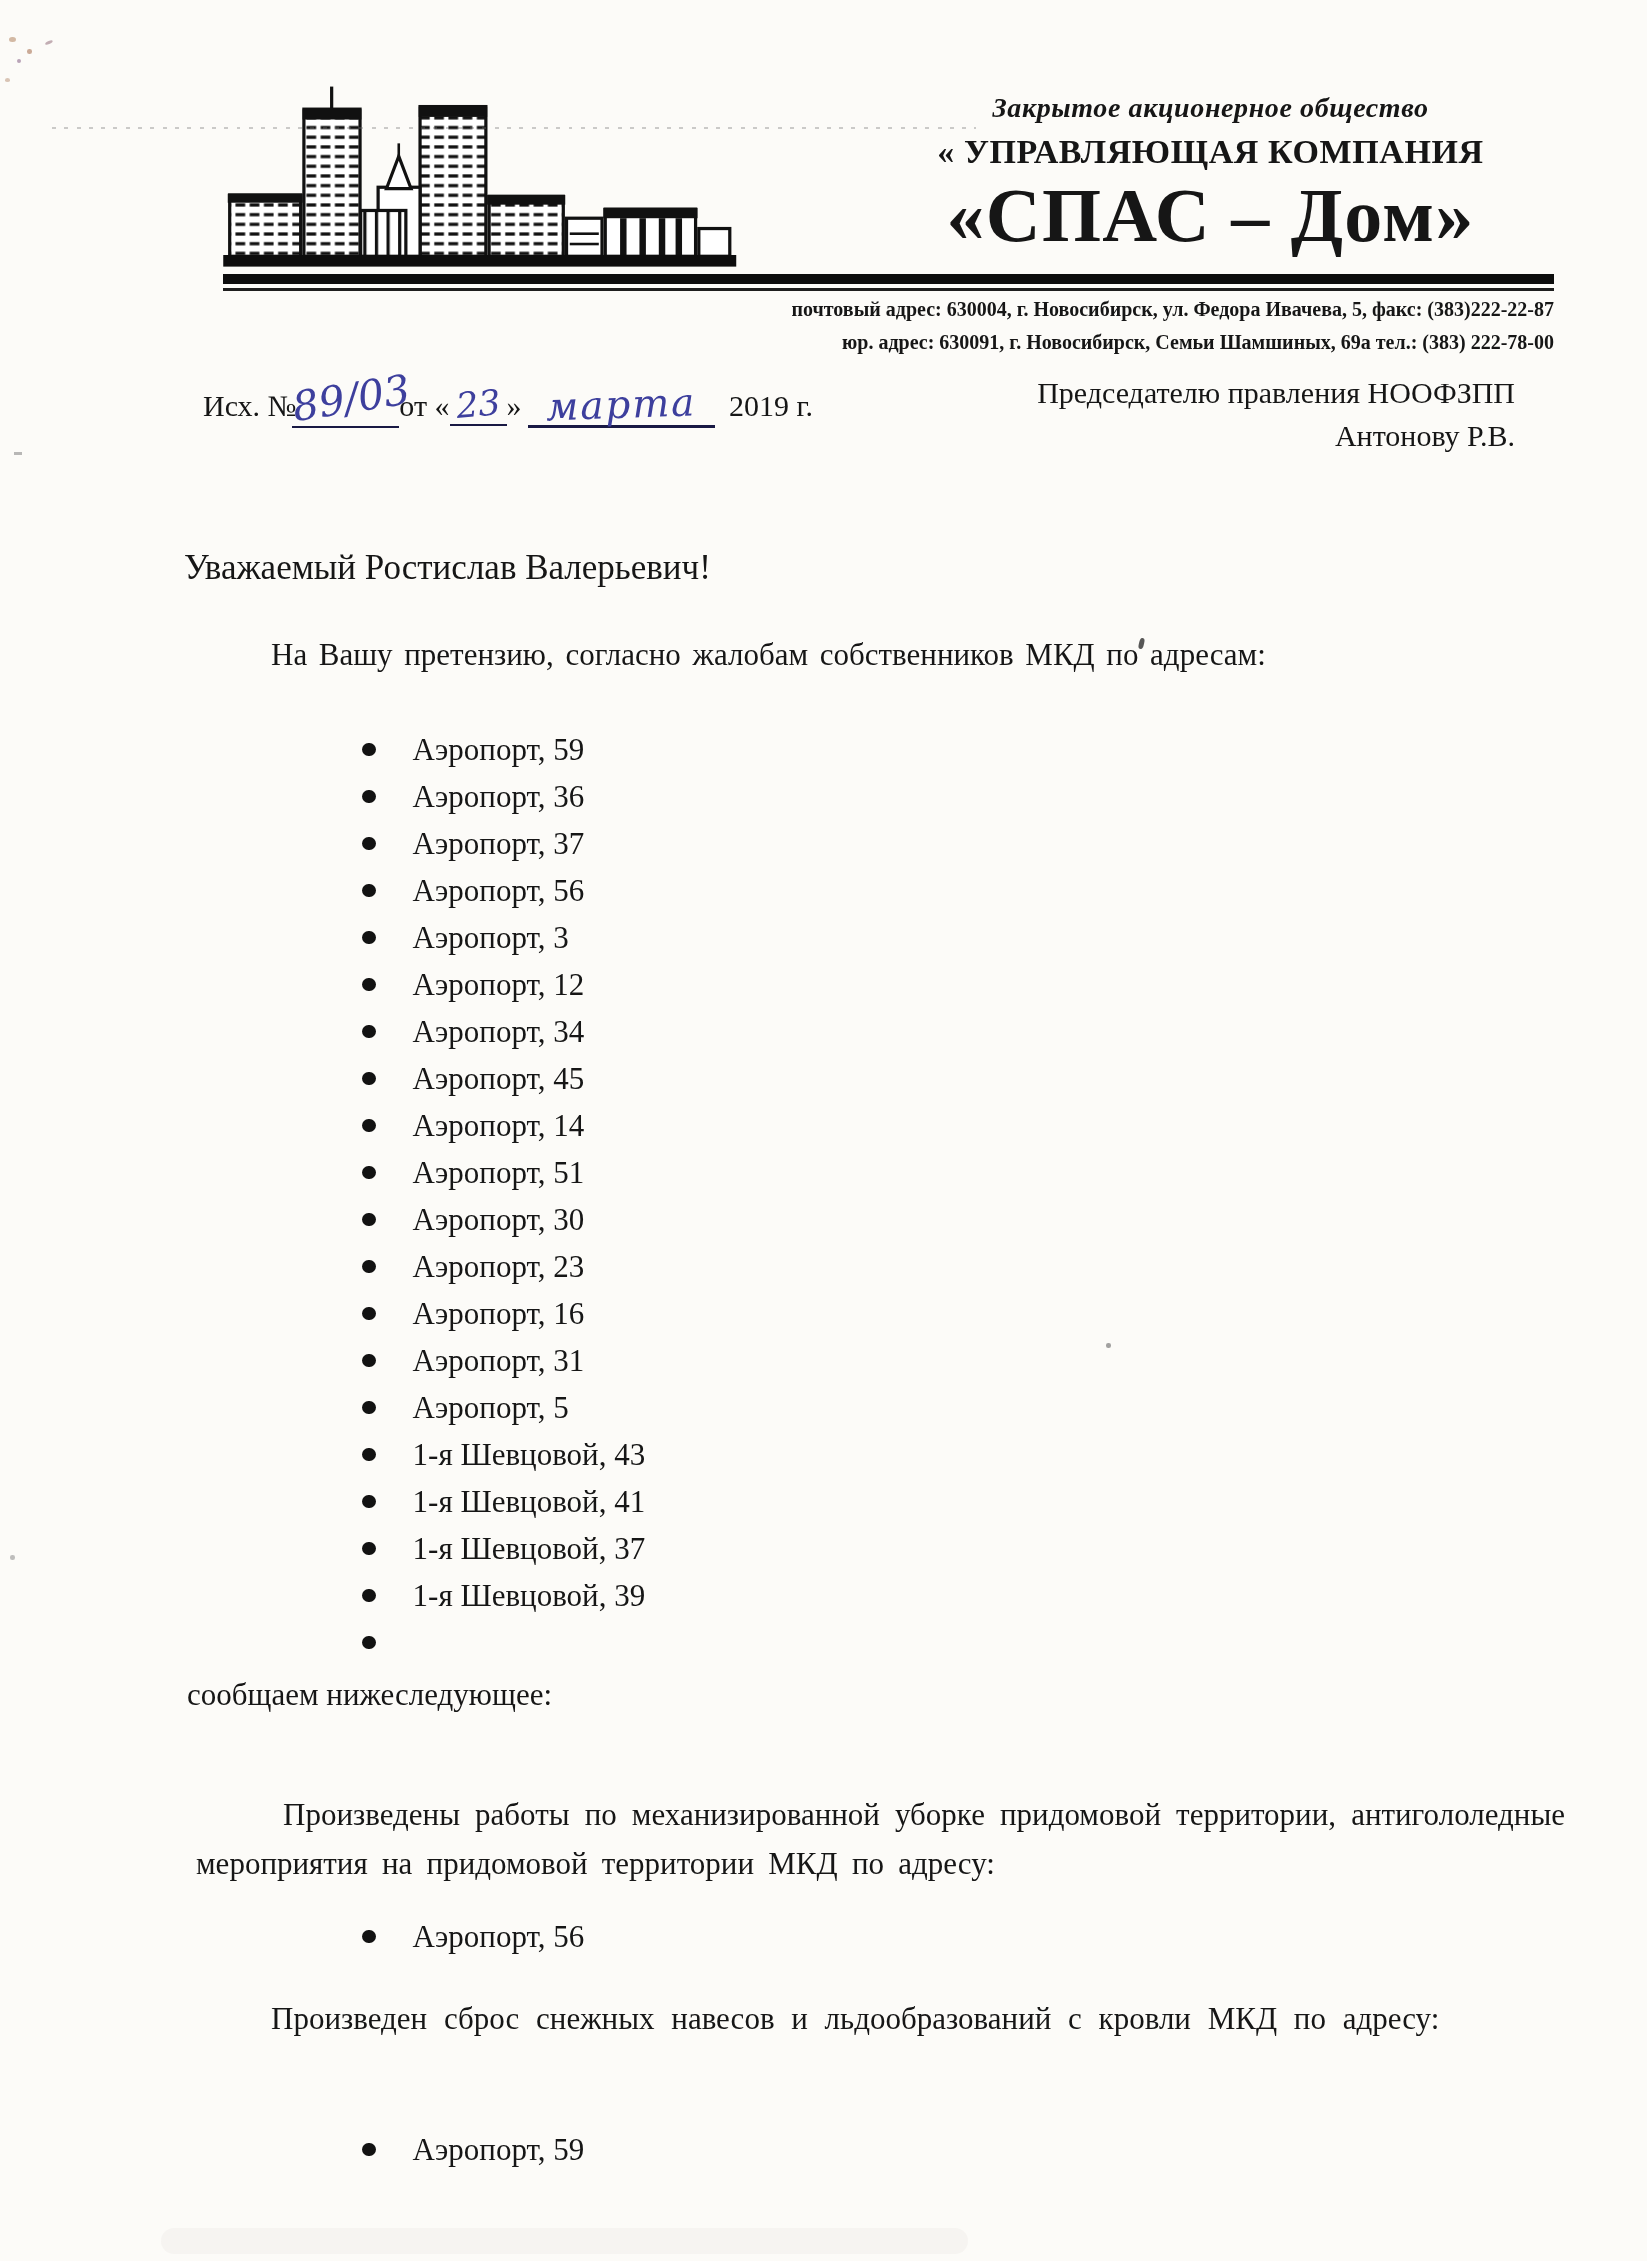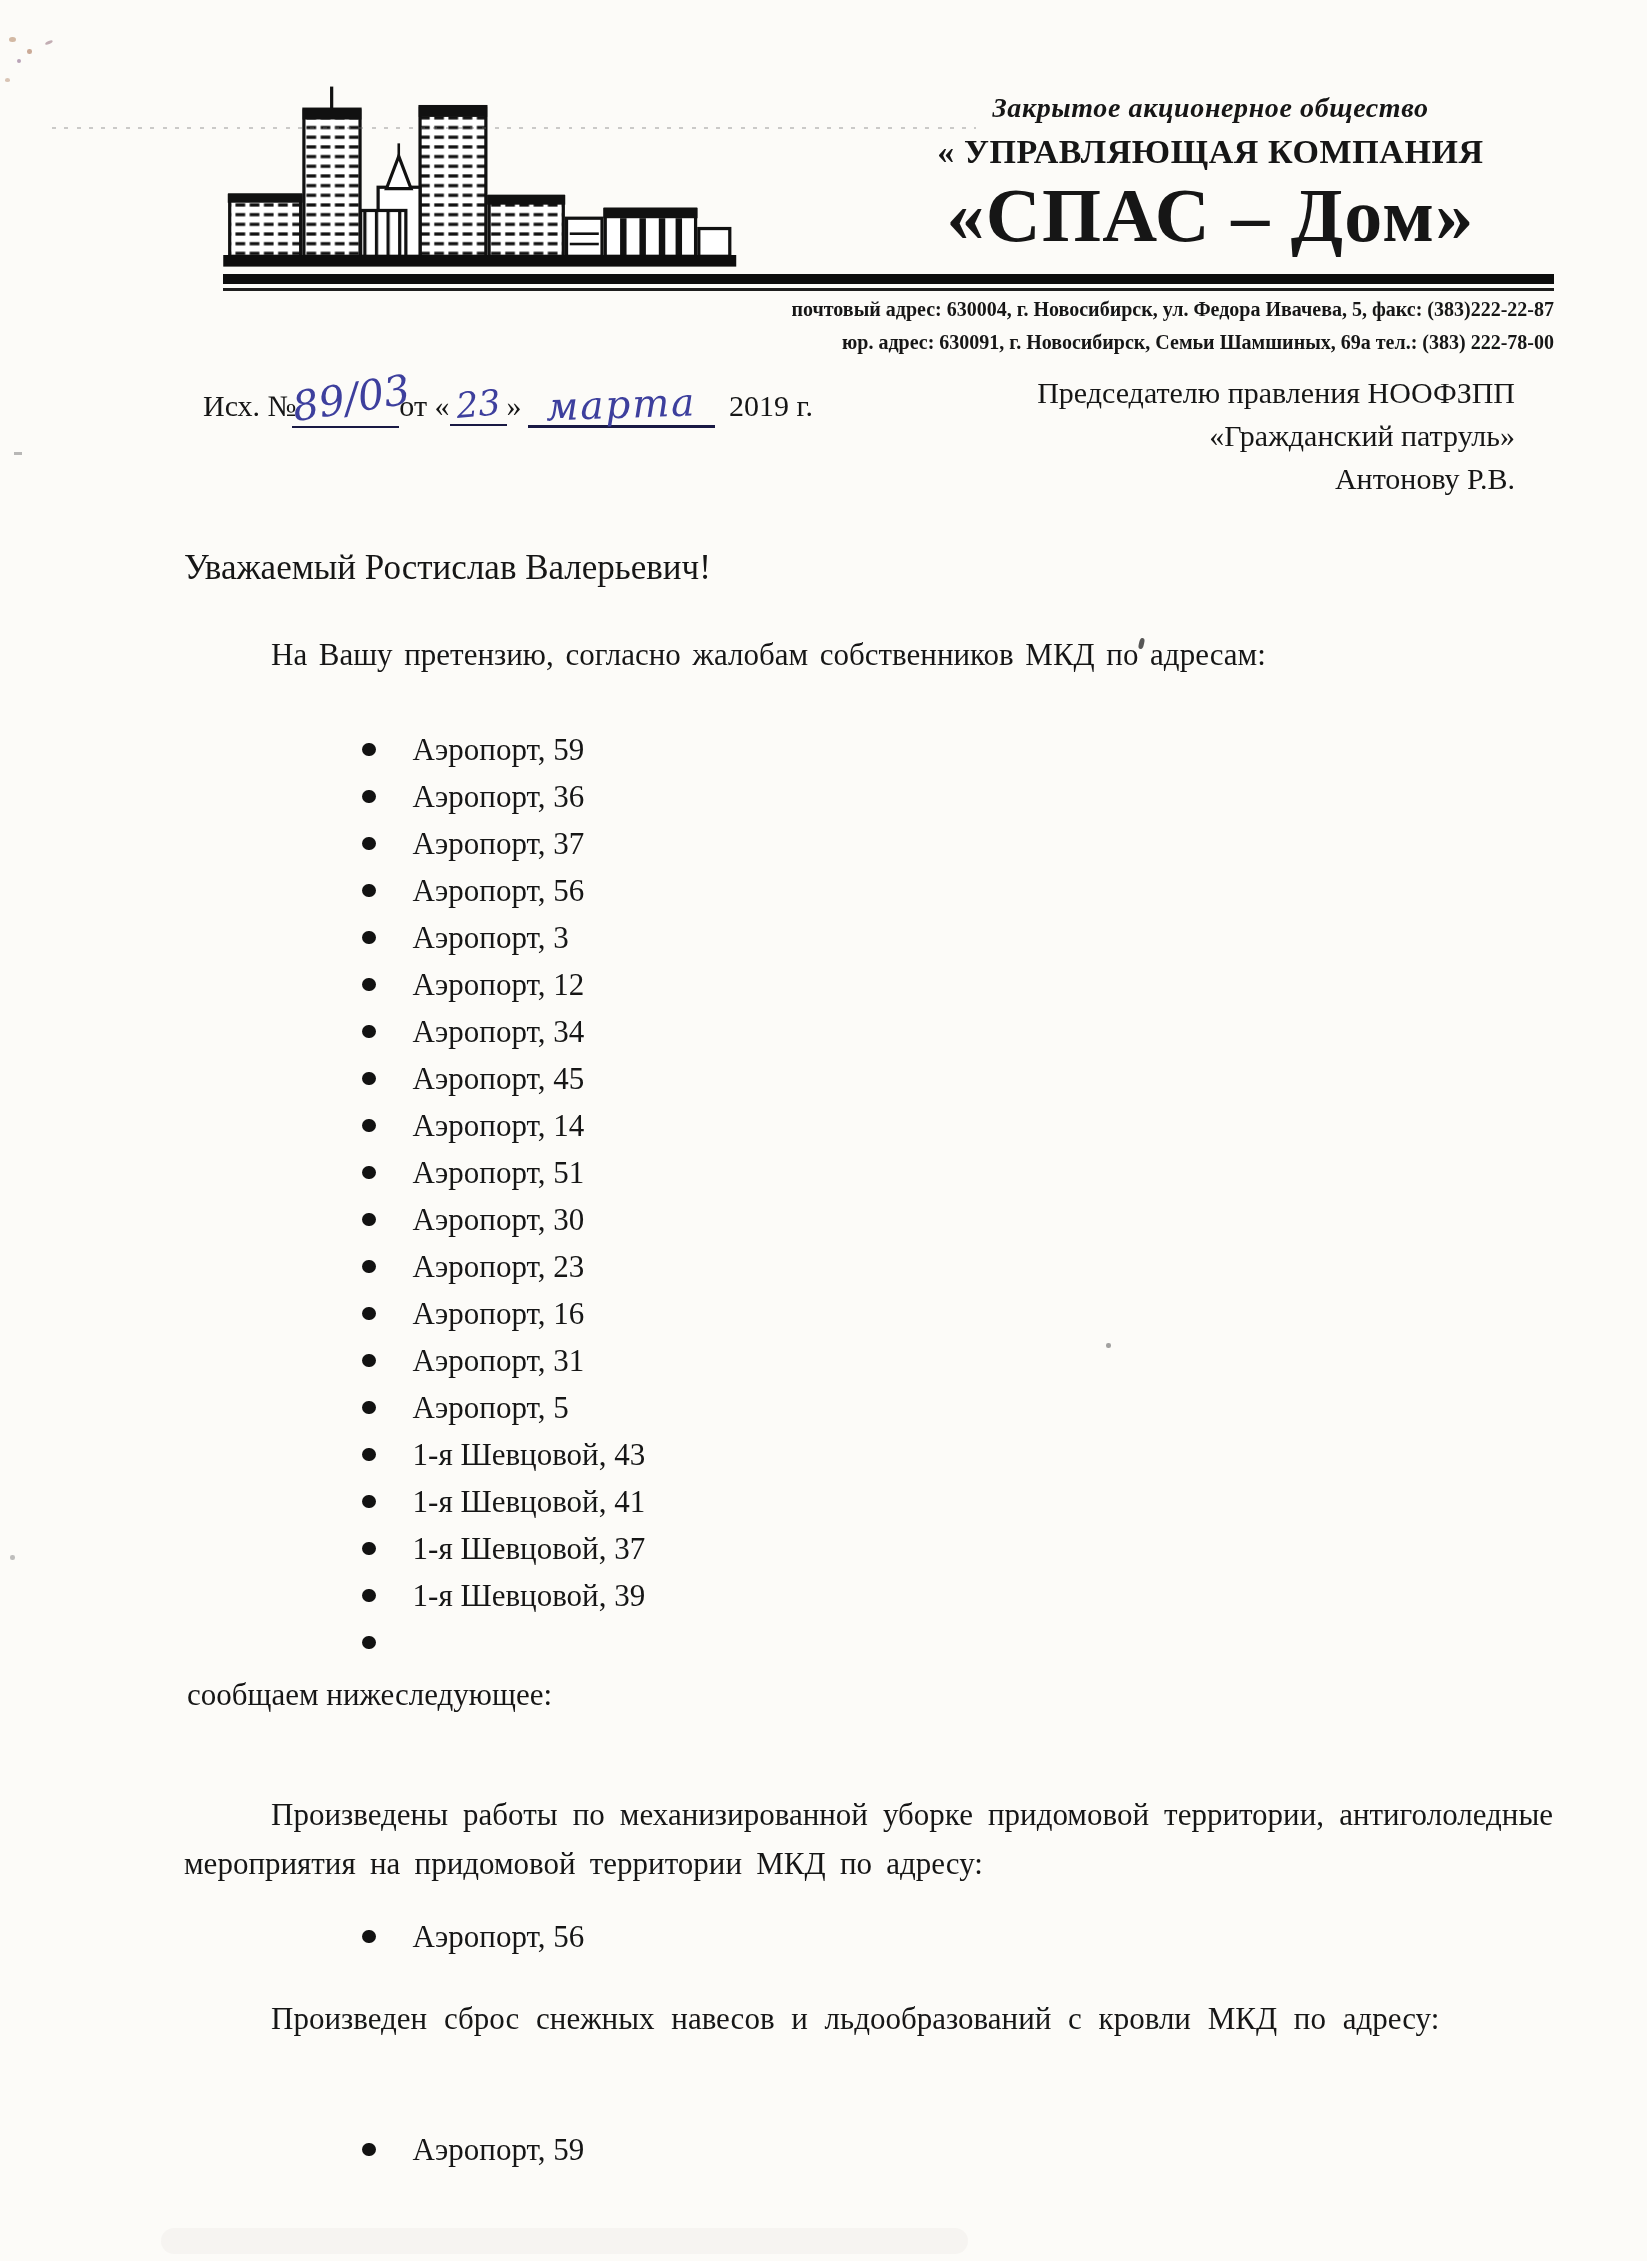--- a/index.html
+++ b/index.html
@@ -36,21 +36,21 @@
   .recipient{right:132px;top:371px;text-align:right;font-size:30px;line-height:43px;}
 
   
   .salutation{left:184px;top:548px;width:1369px;text-align:left;font-size:35px;}
   .intro{left:184px;top:637px;width:1369px;font-size:31px;text-indent:87px;word-spacing:3.9px;}
   .list{left:362px;top:726px;font-size:31px;}
   .li{height:47px;display:flex;align-items:center;text-align:right;}
   .dot{width:13.6px;height:13.6px;border-radius:50%;background:#121212;margin-right:37px;flex:none;}
   .report-intro{left:187px;top:1677px;font-size:31px;}
   .para{left:184px;width:1369px;font-size:31px;line-height:49px;text-align:justify;text-indent:87px;}
-  .para1{top:1790px;word-spacing:6.5px;}
+  .para1{top:1790px;word-spacing:6.5px;margin-left:12px;}
   .para2{top:1994px;word-spacing:9px;}
   .solo-li{left:362px;font-size:31px;}
   .solo1{top:1913px;}
   .solo2{top:2126px;}
 
   
   .speck{position:absolute;border-radius:50%;}
   .dotline{left:52px;top:127px;width:924px;height:1.9px;
     background:repeating-linear-gradient(90deg, rgba(110,110,110,.35) 0 3.9px, rgba(0,0,0,0) 3.9px 12.3px);}
   .mark-mkd{left:1139px;top:638px;width:5.2px;height:11px;background:#3a3a3a;border-radius:40%;transform:rotate(14deg);opacity:.85;}
@@ -121,21 +121,20 @@
 
 <div class="abs addr addr1">почтовый адрес: 630004, г. Новосибирск, ул. Федора Ивачева, 5, факс: (383)222-22-87</div>
 <div class="abs addr addr2">юр. адрес: 630091, г. Новосибирск, Семьи Шамшиных, 69а тел.: (383) 222-78-00</div>
 
 <div class="abs ref-line">
   <span>Исх. №</span><span class="slot slot-num"><span class="hw">89/03</span></span><span>от «</span><span class="slot slot-day"><span class="hw">23</span></span><span>»</span><span class="slot slot-month"><span class="hw">марта</span></span><span>2019 г.</span>
 </div>
 
 <div class="abs recipient">
   <div>Председателю правления НООФЗПП</div>
-  <div>«Гражданский патруль»</div>
   <div>Антонову Р.В.</div>
 </div>
 
 <div class="abs salutation">Уважаемый Ростислав Валерьевич!</div>
 
 <div class="abs intro">На Вашу претензию, согласно жалобам собственников МКД по адресам:</div>
 
 <div class="abs list">
   <div class="li">
       <span class="dot"></span>

